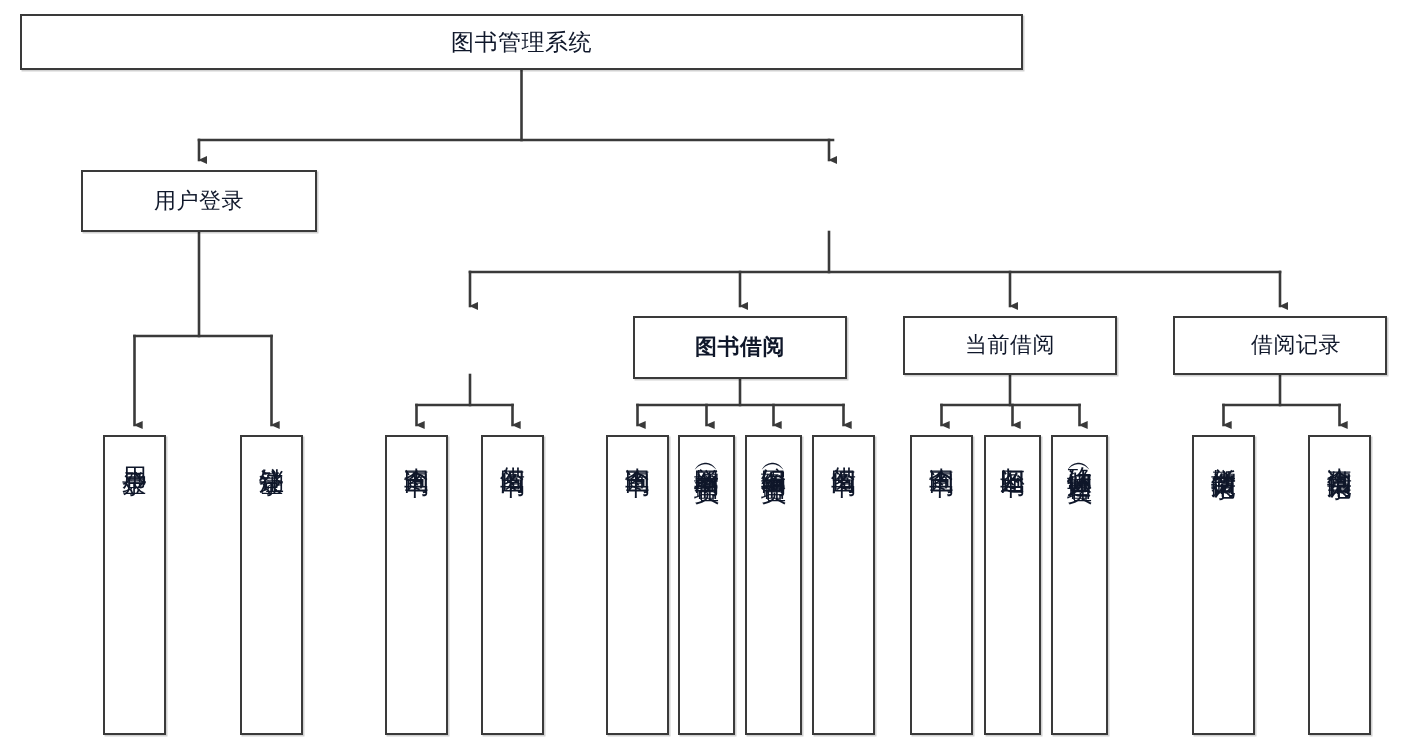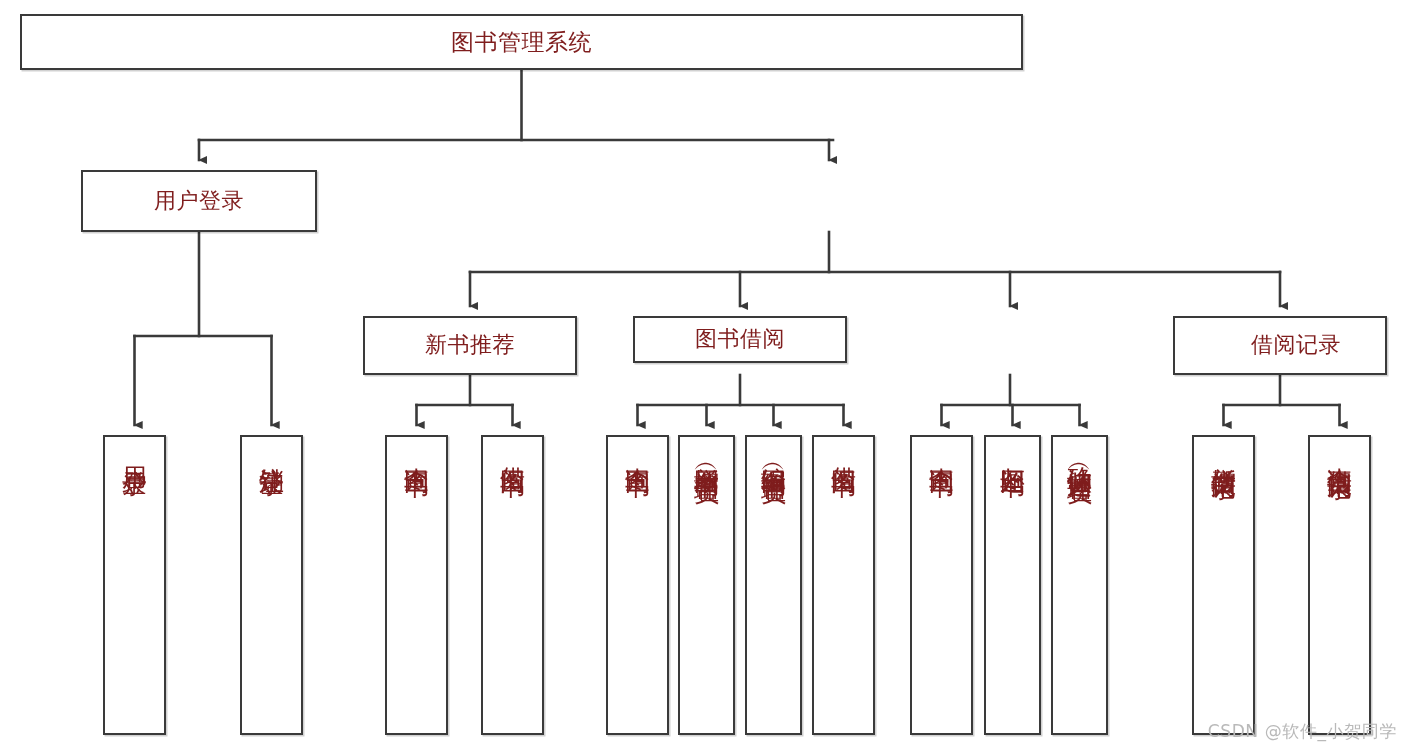--- a/index.html
+++ b/index.html
@@ -34,21 +34,21 @@
     align-items: center;
     justify-content: center;
     color: #111111;
     box-shadow: 1.5px 1.5px 0 rgba(0,0,0,0.18);
   }
   .node-label {
     display: block;
     text-align: center;
     line-height: 1.22;
     letter-spacing: 0.5px;
-    color: #7f1d1d;
+    color: #0f172a;
   }
   .node.horiz .node-label {
     writing-mode: horizontal-tb;
     font-size: 22px;
   }
   .node.vert {
     align-items: flex-start;
     padding-top: 10px;
   }
   .node.vert .node-label {
@@ -128,25 +128,25 @@
   </svg>
 
   <div class="node horiz root" id="node-root" style="left: 20px; top: 14px; width: 1003px; height: 56px;">
     <span class="node-label">图书管理系统</span>
   </div>
 
   <div class="node horiz" id="node-l2-0" style="left: 81px; top: 170px; width: 236px; height: 62px;">
     <span class="node-label">用户登录</span>
   </div>
 
-  <div class="node horiz" id="node-l3-0" style="left: 363px; top: 316px; width: 214px; height: 59px;">
-    <span class="node-label">新书推荐</span>
+  <div class="node horiz" id="node-l3-1" style="left: 633px; top: 316px; width: 214px; height: 63px; font-weight: bold;">
+    <span class="node-label">图书借阅</span>
   </div>
-  <div class="node horiz" id="node-l3-1" style="left: 633px; top: 316px; width: 214px; height: 47px;">
-    <span class="node-label">图书借阅</span>
+  <div class="node horiz" id="node-l3-2" style="left: 903px; top: 316px; width: 214px; height: 59px;">
+    <span class="node-label">当前借阅</span>
   </div>
   <div class="node horiz" id="node-l3-3" style="left: 1173px; top: 316px; width: 214px; height: 59px; padding-left: 32px;">
     <span class="node-label">借阅记录</span>
   </div>
 
   <div class="node vert" id="node-leaf-0" style="left: 103px; top: 435px; width: 63px; height: 300px;">
     <span class="node-label">用户登录</span>
   </div>
   <div class="node vert" id="node-leaf-1" style="left: 240px; top: 435px; width: 63px; height: 300px;">
     <span class="node-label">注销登录</span>
@@ -178,14 +178,13 @@
   <div class="node vert" id="node-leaf-10" style="left: 1051px; top: 435px; width: 57px; height: 300px;">
     <span class="node-label">确认归还（管理员）</span>
   </div>
   <div class="node vert" id="node-leaf-11" style="left: 1192px; top: 435px; width: 63px; height: 300px;">
     <span class="node-label">新增借阅记录</span>
   </div>
   <div class="node vert" id="node-leaf-12" style="left: 1308px; top: 435px; width: 63px; height: 300px;">
     <span class="node-label">查询借阅记录</span>
   </div>
 
-  <div class="watermark">CSDN @软件_小贺同学</div>
 </div>
 
 </body></html>

